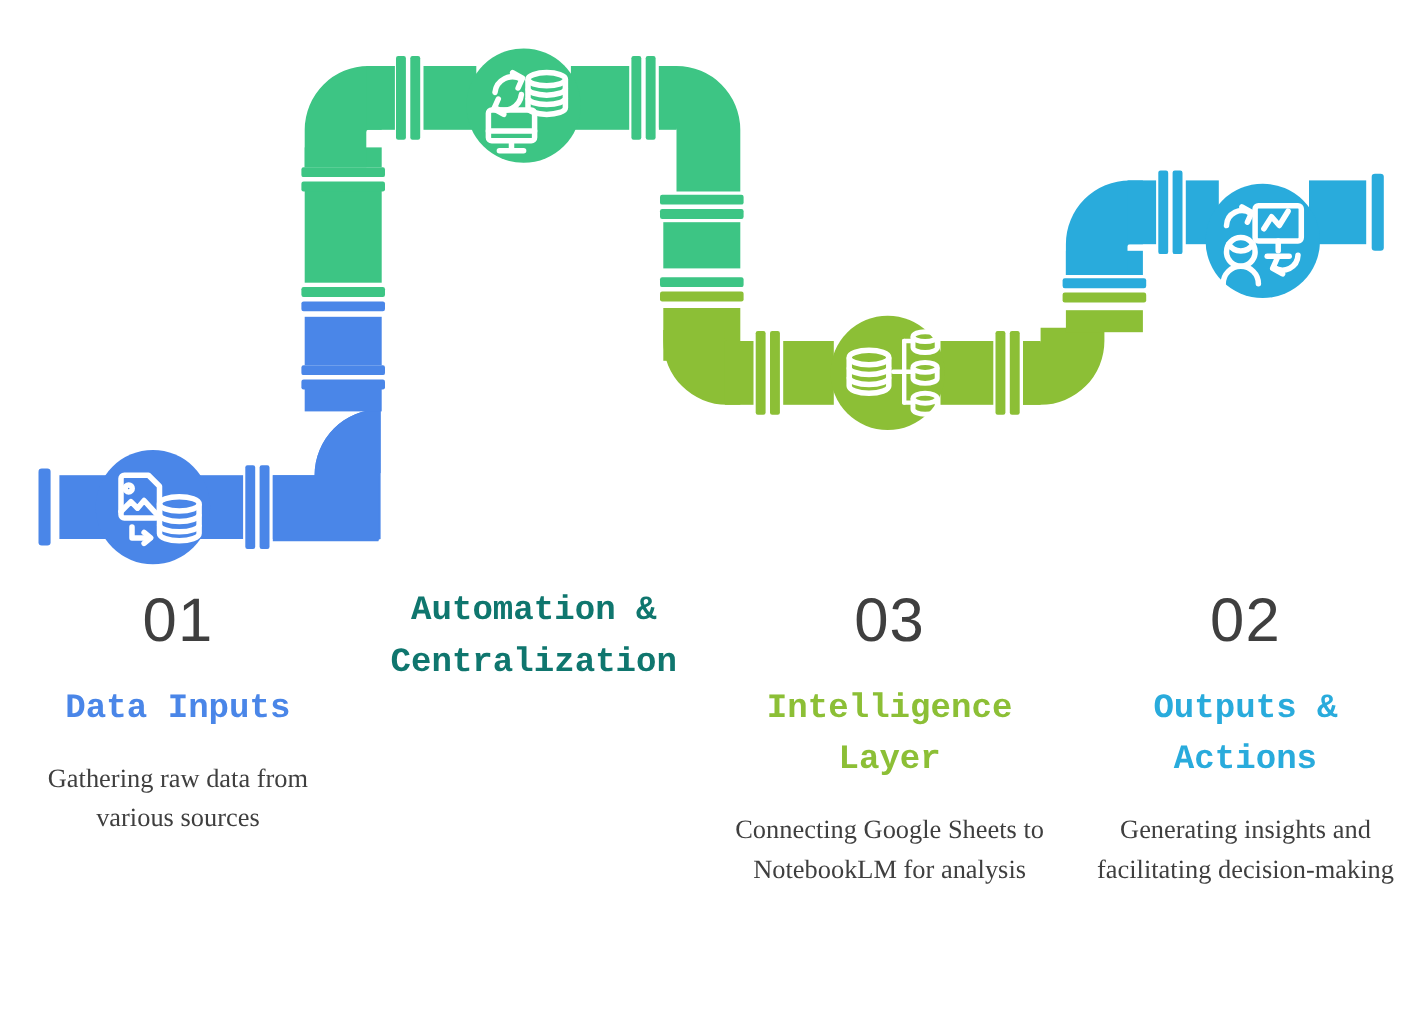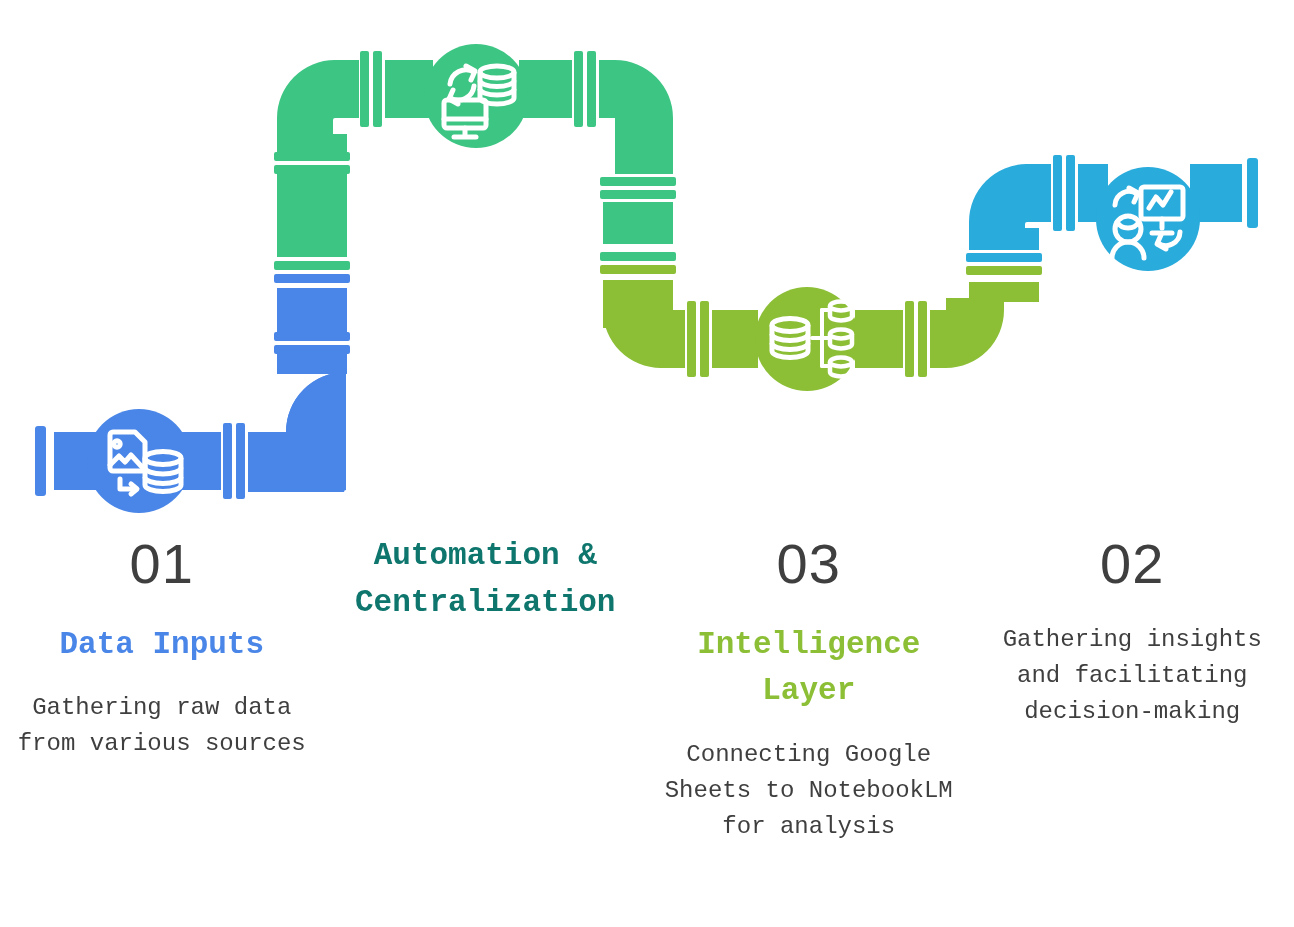--- a/index.html
+++ b/index.html
@@ -54,21 +54,21 @@
     margin: 0 0 26px 0;
   }
   .step-title {
     font-family: Liberation Mono, monospace;
     font-size: 31px;
     font-weight: bold;
     line-height: 1.5;
     margin: 0 0 22px 0;
   }
   .step-desc {
-    font-family: Liberation Mono, monospace;
+    font-family: Liberation Serif, serif;
     font-size: 24px;
     font-weight: 400;
     color: #3f3f3f;
     line-height: 1.5;
     margin: 0;
   }
   .col-1 .step-title { color: #4a86e8; }
   .col-2 .step-title { color: #0f766e; }
   .col-3 .step-title { color: #8cbf36; }
   .col-4 .step-title { color: #29abdc; }
@@ -308,17 +308,18 @@
     </div>
 
     <div class="caption-col col-3">
       <div class="step-number">03</div>
       <div class="step-title">Intelligence Layer</div>
       <div class="step-desc">Connecting Google Sheets to NotebookLM for analysis</div>
     </div>
 
     <div class="caption-col col-4">
       <div class="step-number">02</div>
-      <div class="step-desc">Gathering insights and facilitating decision-making</div>
+      <div class="step-title">Outputs &amp; Actions</div>
+      <div class="step-desc">Generating insights and facilitating decision-making</div>
     </div>
 
   </div>
 </div>
 
 </body></html>

